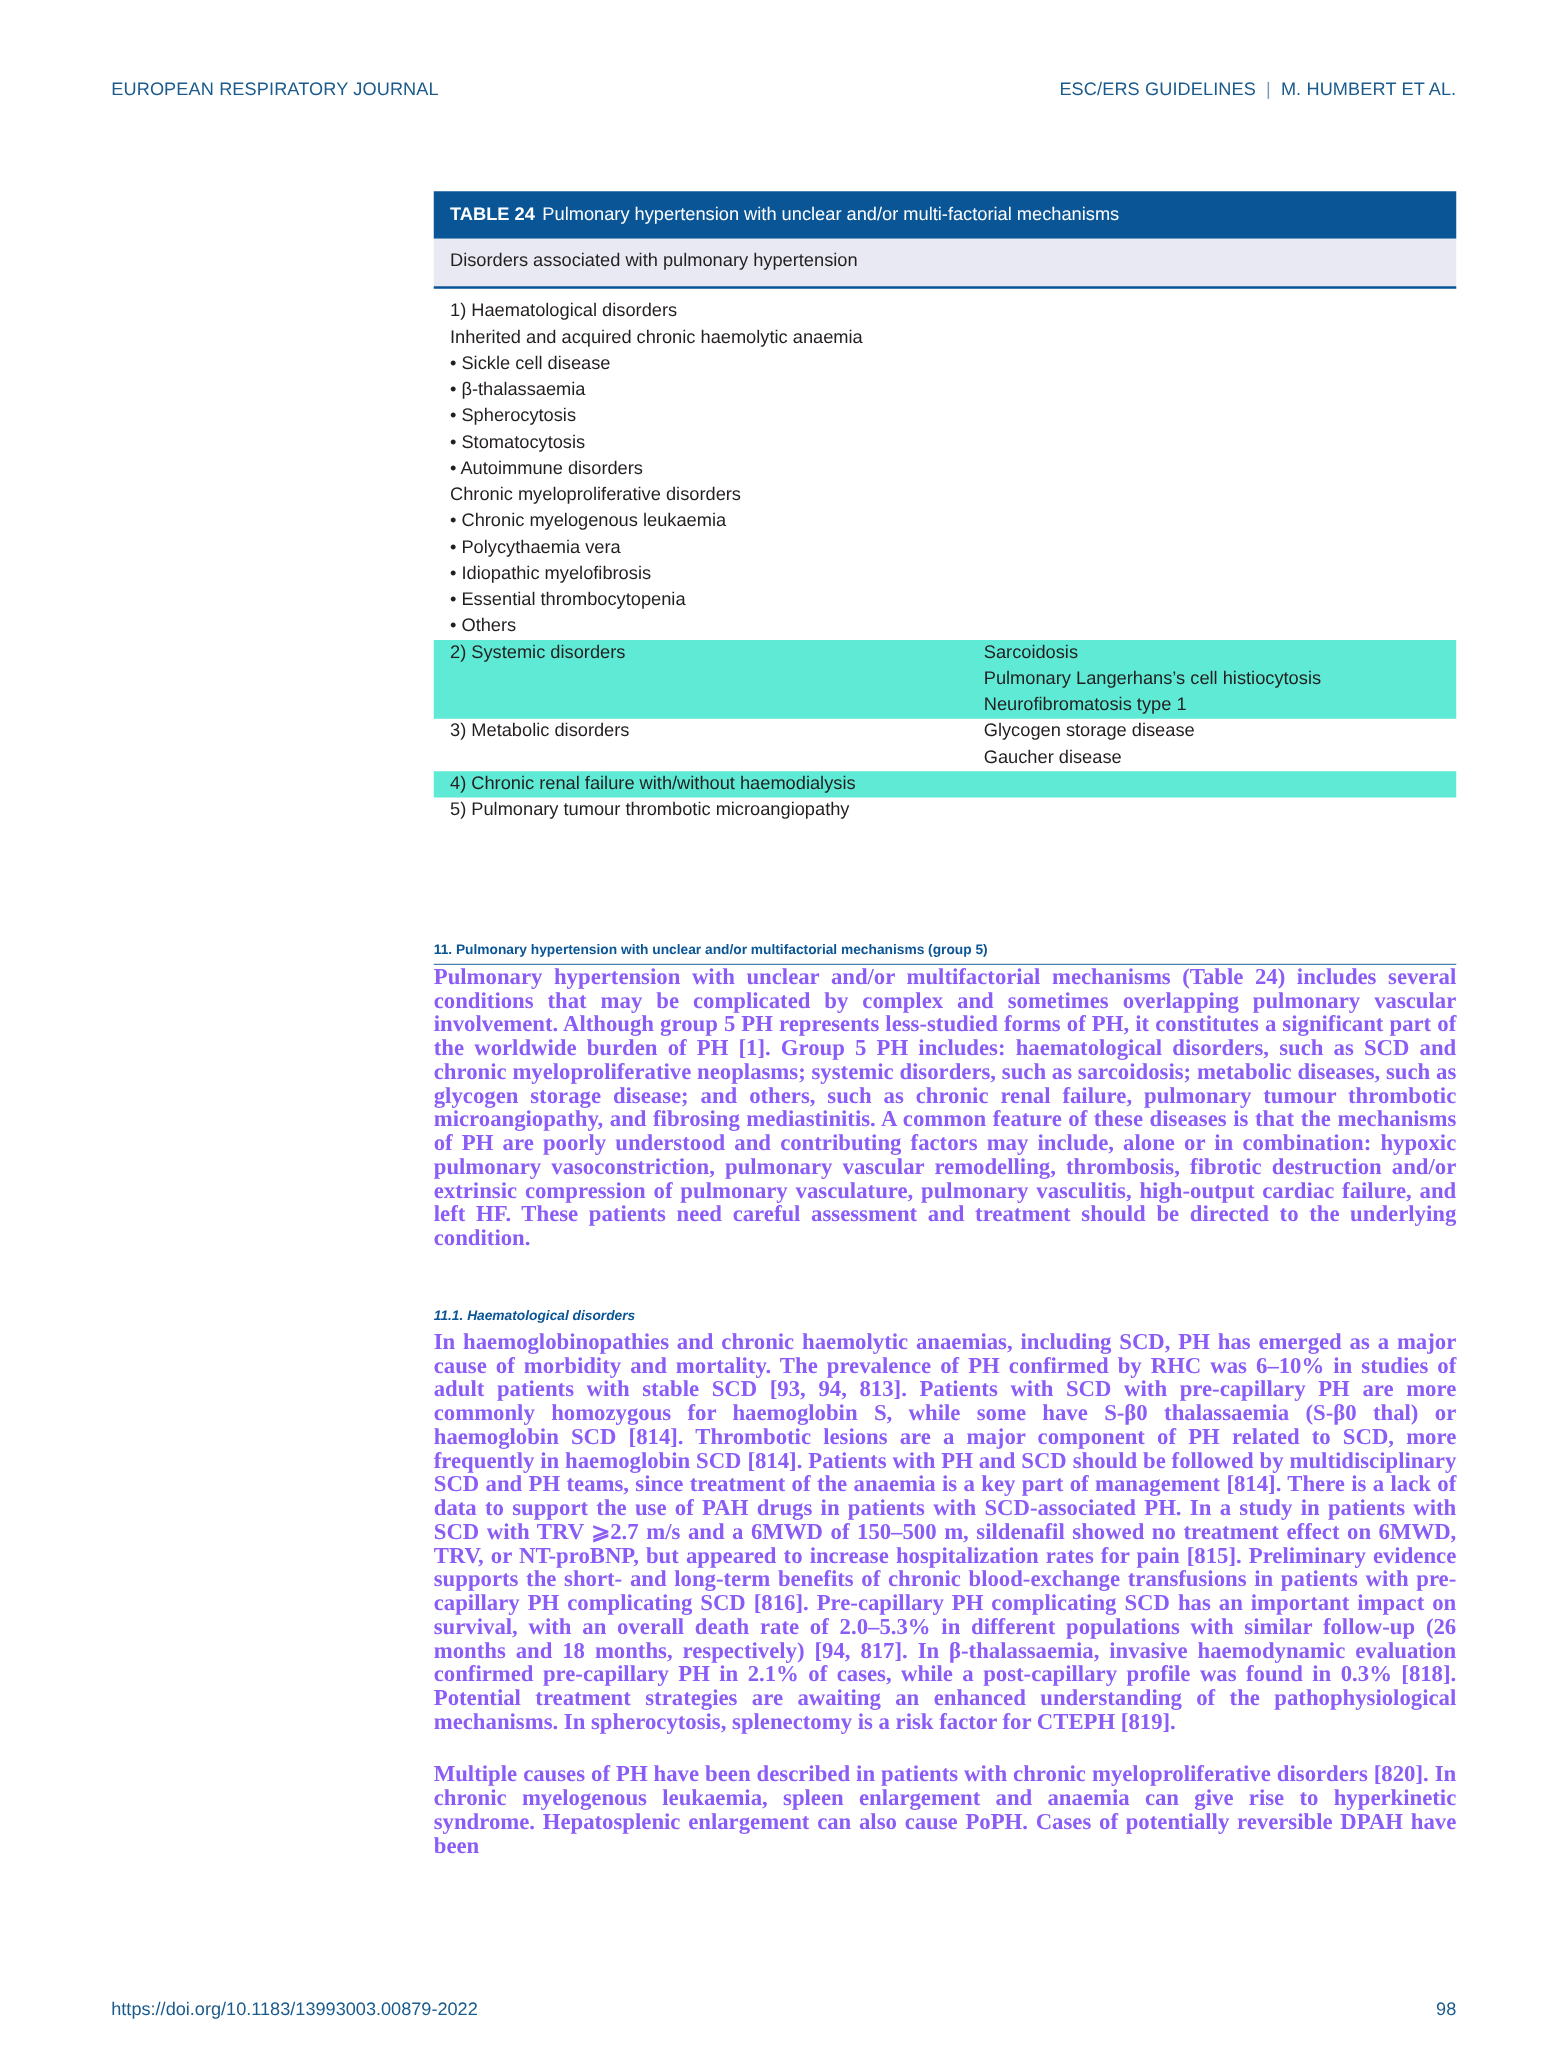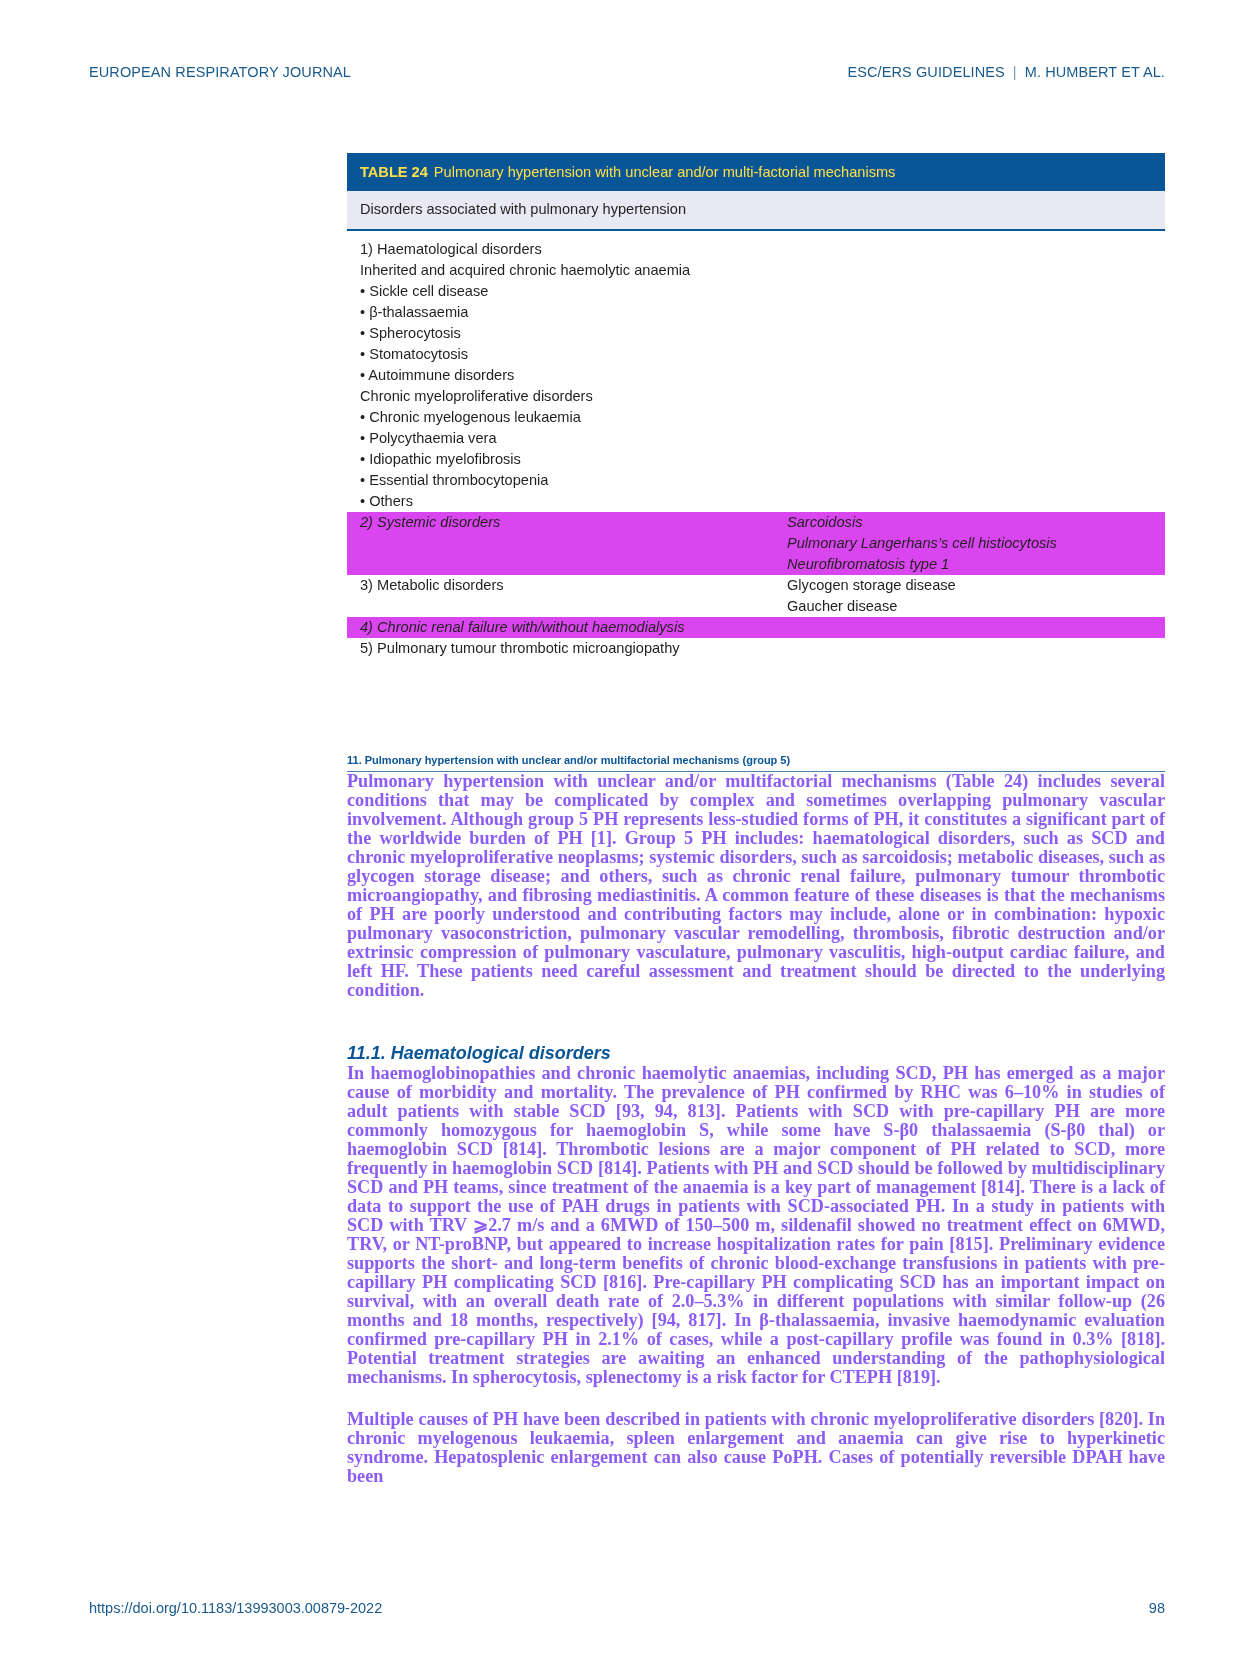--- a/index.html
+++ b/index.html
@@ -34,42 +34,42 @@
       position: absolute;
       left: 347px;
       top: 153px;
       width: 818px;
       font-family: "Liberation Sans", sans-serif;
       font-size: 14.6px;
       color: #231f20;
     }
     .table-title {
       background: #0a5596;
-      color: #fde047;
+      color: #ffffff;
       height: 38px;
       line-height: 38px;
       padding-left: 13px;
       font-size: 14.6px;
     }
     .table-title b { font-weight: bold; margin-right: 6px; }
     .table-subhead {
       background: #e8e9f2;
       height: 40px;
       line-height: 37px;
       padding-left: 13px;
       font-weight: normal;
       border-bottom: 2px solid #0a5596;
       box-sizing: border-box;
     }
     .trow {
       display: flex;
       padding: 0 13px;
       line-height: 21px;
     }
-    .trow.shaded { background: #d946ef; font-style: italic; }
+    .trow.shaded { background: #5eead4; }
     .trow .c1 { width: 427px; flex: none; }
     .trow .c2 { flex: 1; }
     .trow.first { padding-top: 8px; flex-direction: column; }
     .table-bottom { border-bottom: 2px solid #0a5596; }
 
     .section {
       position: absolute;
       left: 347px;
       width: 818px;
     }
@@ -79,21 +79,21 @@
       font-size: 11px;
       color: #0a5596;
       border-bottom: 1.5px solid #4a7fb0;
       line-height: 22px;
       padding-bottom: 0px;
     }
     .sub-heading {
       font-family: "Liberation Sans", sans-serif;
       font-weight: bold;
       font-style: italic;
-      font-size: 18px;
+      font-size: 11px;
       color: #0a5596;
       line-height: 22px;
     }
     .para {
       font-family: "Liberation Serif", serif;
       font-size: 18.2px;
       line-height: 19px;
       text-align: justify;
       color: #8b5cf6;
       margin: 0;

